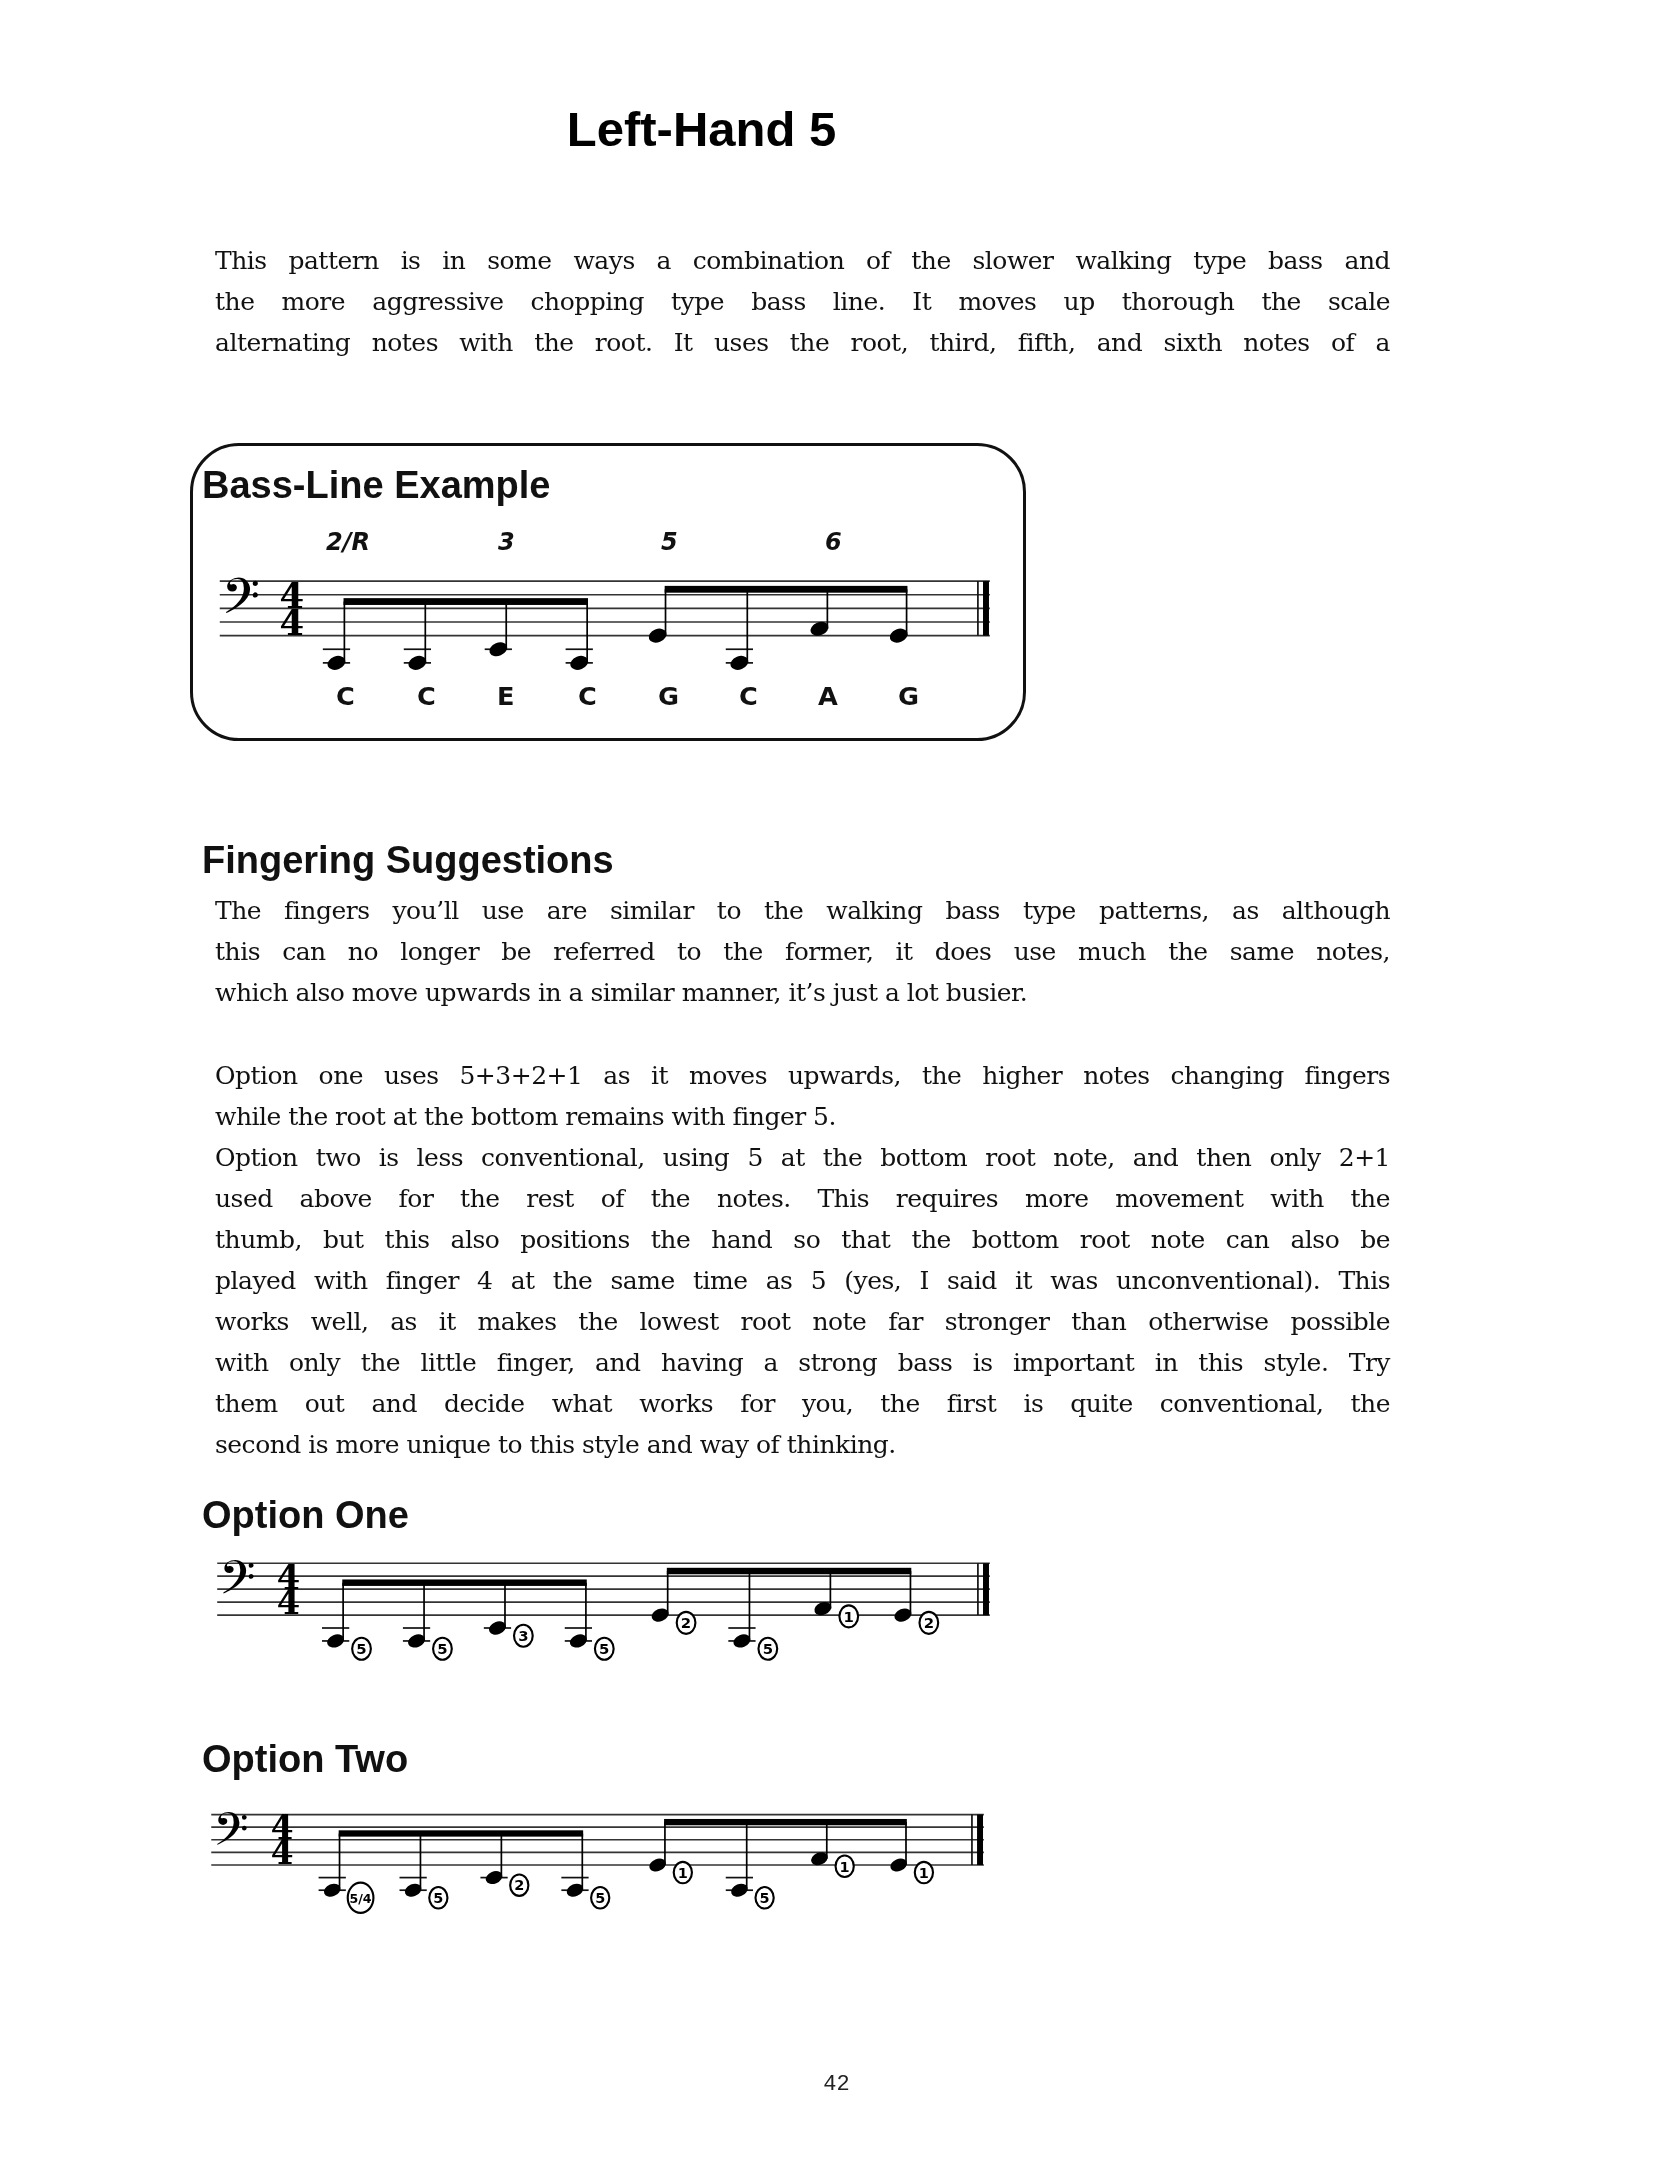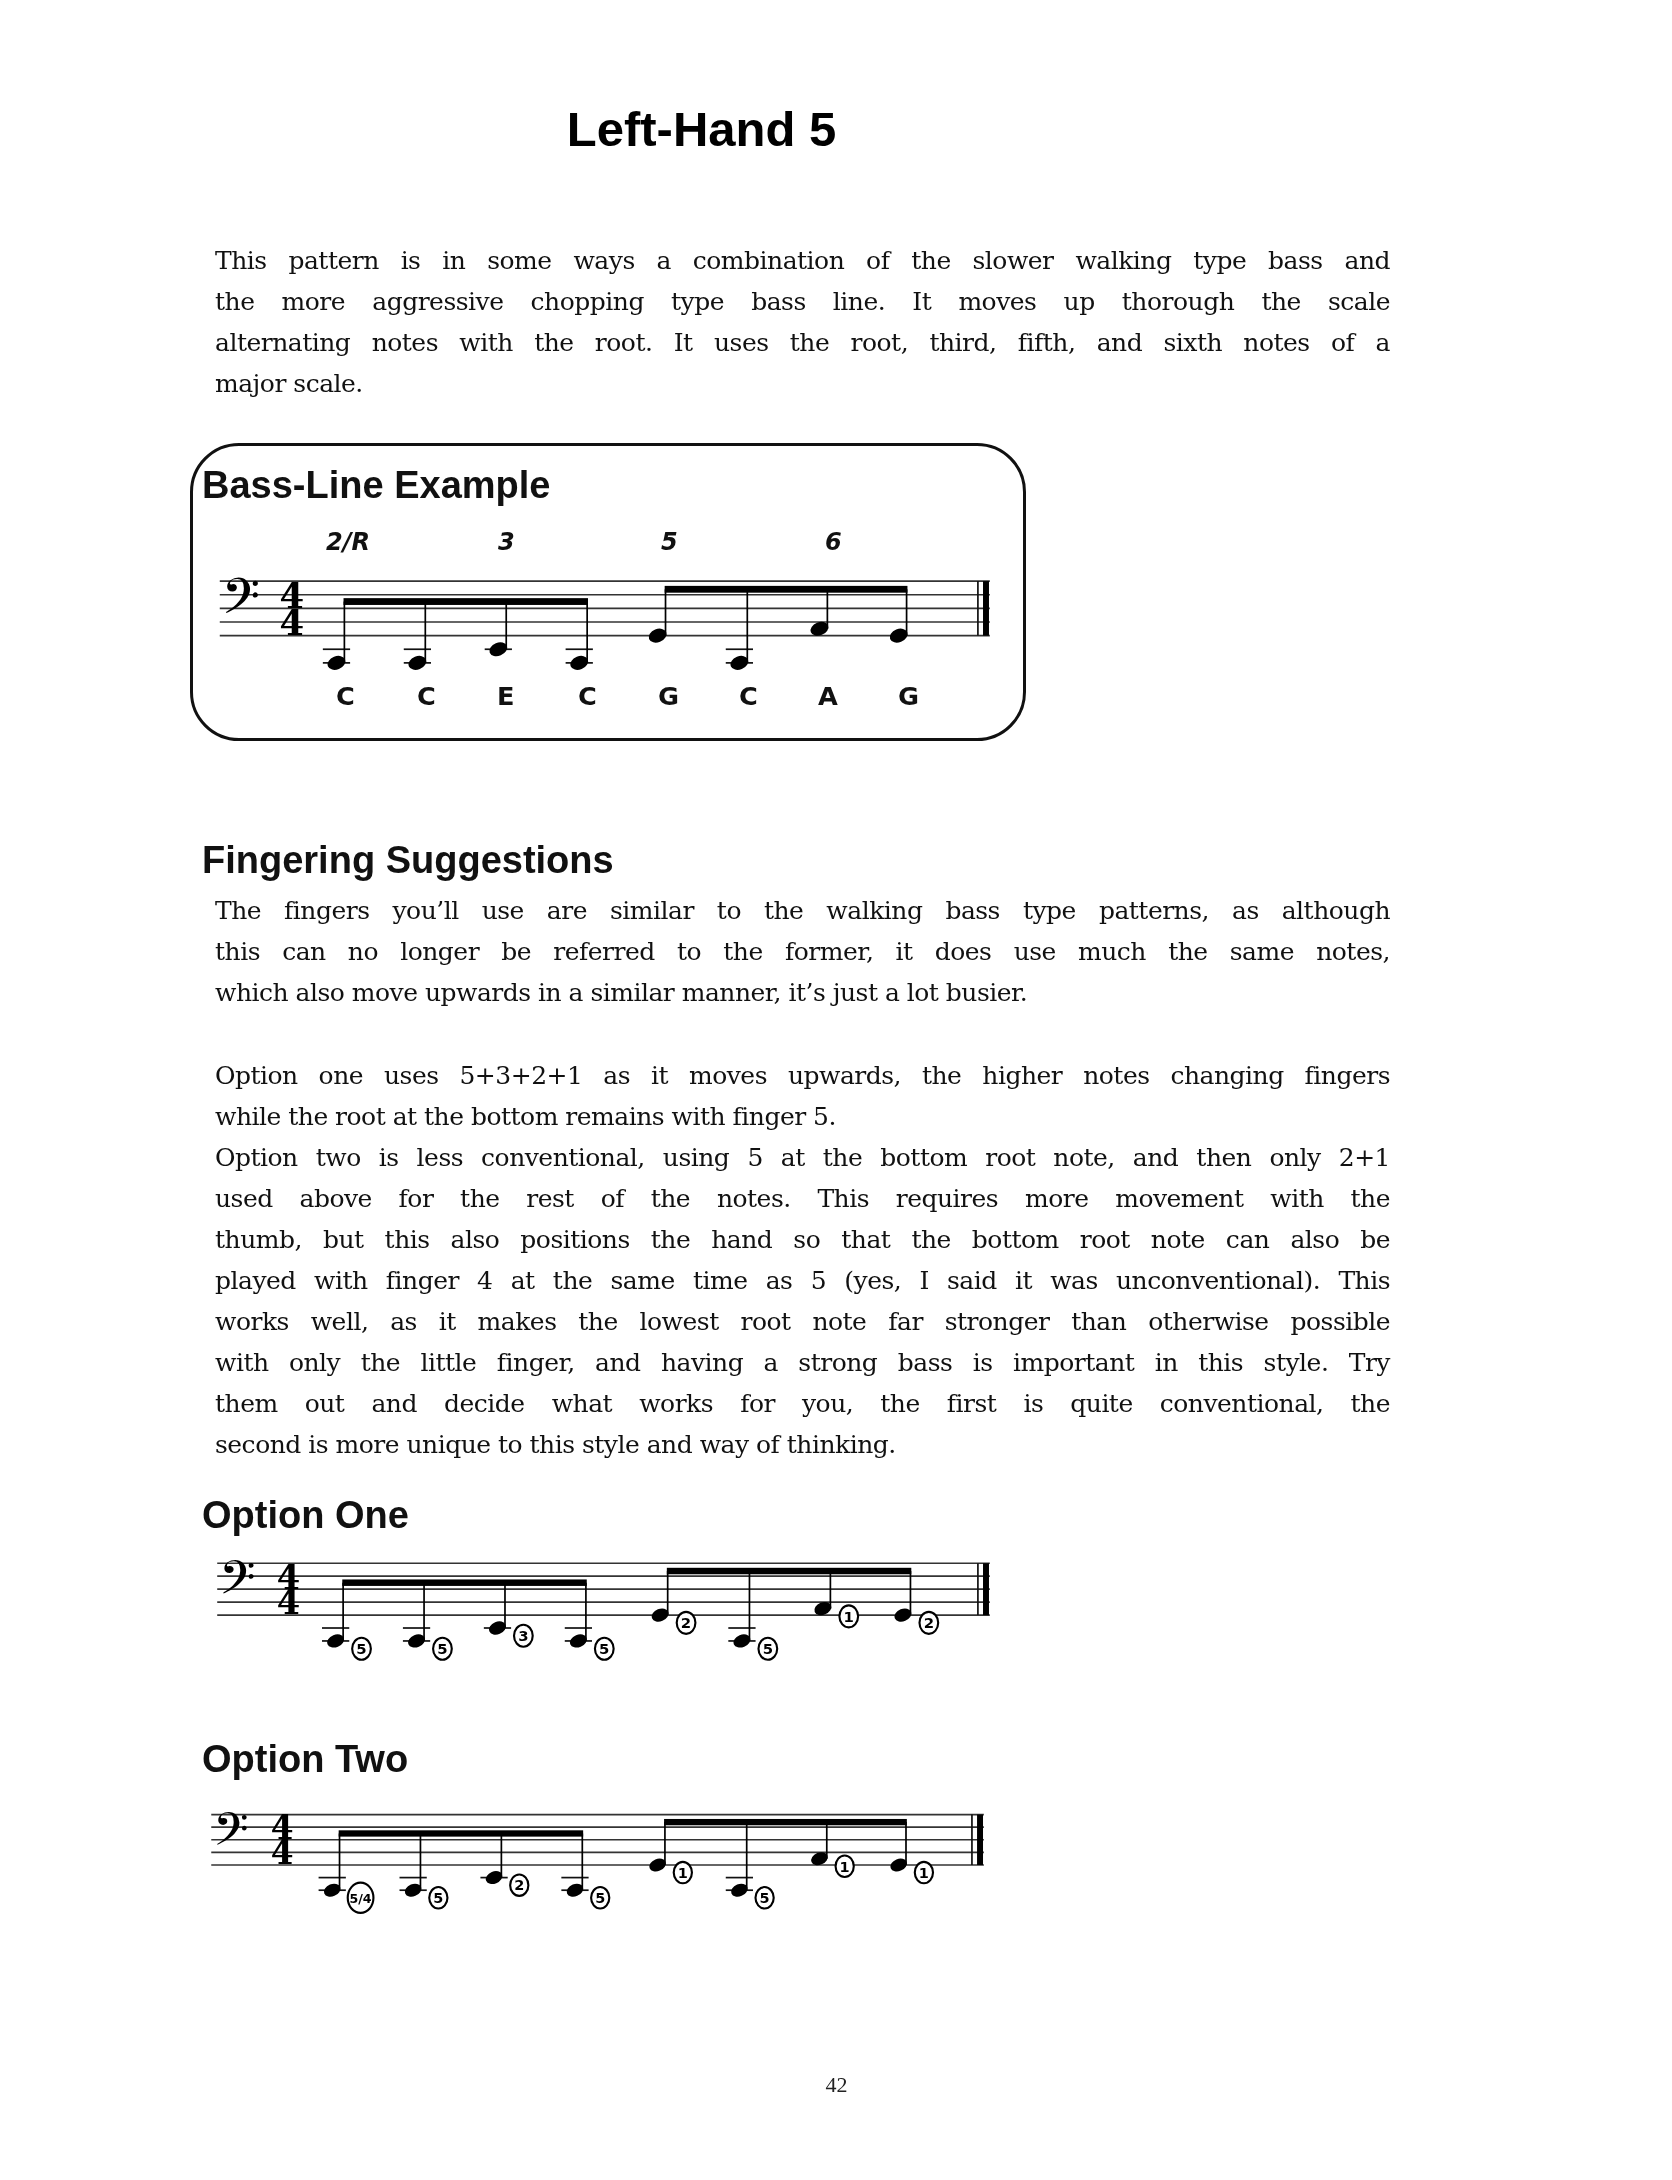--- a/index.html
+++ b/index.html
@@ -9,32 +9,31 @@
   .para { position:absolute; left:215px; width:1175px; font-family:"DejaVu Serif", serif;
     font-size:25px; line-height:41px; text-align:justify; margin:0; color:#111; letter-spacing:-0.5px; }
   .para .ln { display:block; text-align:justify; text-align-last:justify; white-space:nowrap; }
   .para .ln.last { text-align-last:left; }
   .h2 { position:absolute; left:202px; font-family:"Liberation Sans", sans-serif; font-weight:bold;
     font-size:38px; color:#111; margin:0; }
   .box { position:absolute; left:190px; top:443px; width:836px; height:298px; border:3.4px solid #111;
     border-radius:49px; box-sizing:border-box; }
   .staff-svg { position:absolute; left:0; top:0; }
   .pagenum { position:absolute; left:0; width:1673px; top:2072px; text-align:center;
-    font-family:Liberation Serif, serif; font-size:22px; color:#222; }
+    font-family:Liberation Mono, monospace; font-size:22px; color:#222; }
 </style>
 </head>
 <body>
 
 <h1 class="title">Left-Hand 5</h1>
 
 <div class="para" style="top:240px;">
   <span class="ln">This pattern is in some ways a combination of the slower walking type bass and</span>
   <span class="ln">the more aggressive chopping type bass line. It moves up thorough the scale</span>
   <span class="ln">alternating notes with the root. It uses the root, third, fifth, and sixth notes of a</span>
-  <span class="ln last">major scale.</span>
 </div>
 
 <div class="box"></div>
 <div class="h2" style="top:464px;">Bass-Line Example</div>
 
 <div style="position:absolute;top:528px;left:0;font-family:'DejaVu Sans',sans-serif;font-weight:bold;font-size:24px;font-style:italic;">
   <span style="position:absolute;left:326px;">2/R</span>
   <span style="position:absolute;left:498px;">3</span>
   <span style="position:absolute;left:661px;">5</span>
   <span style="position:absolute;left:825px;">6</span>

